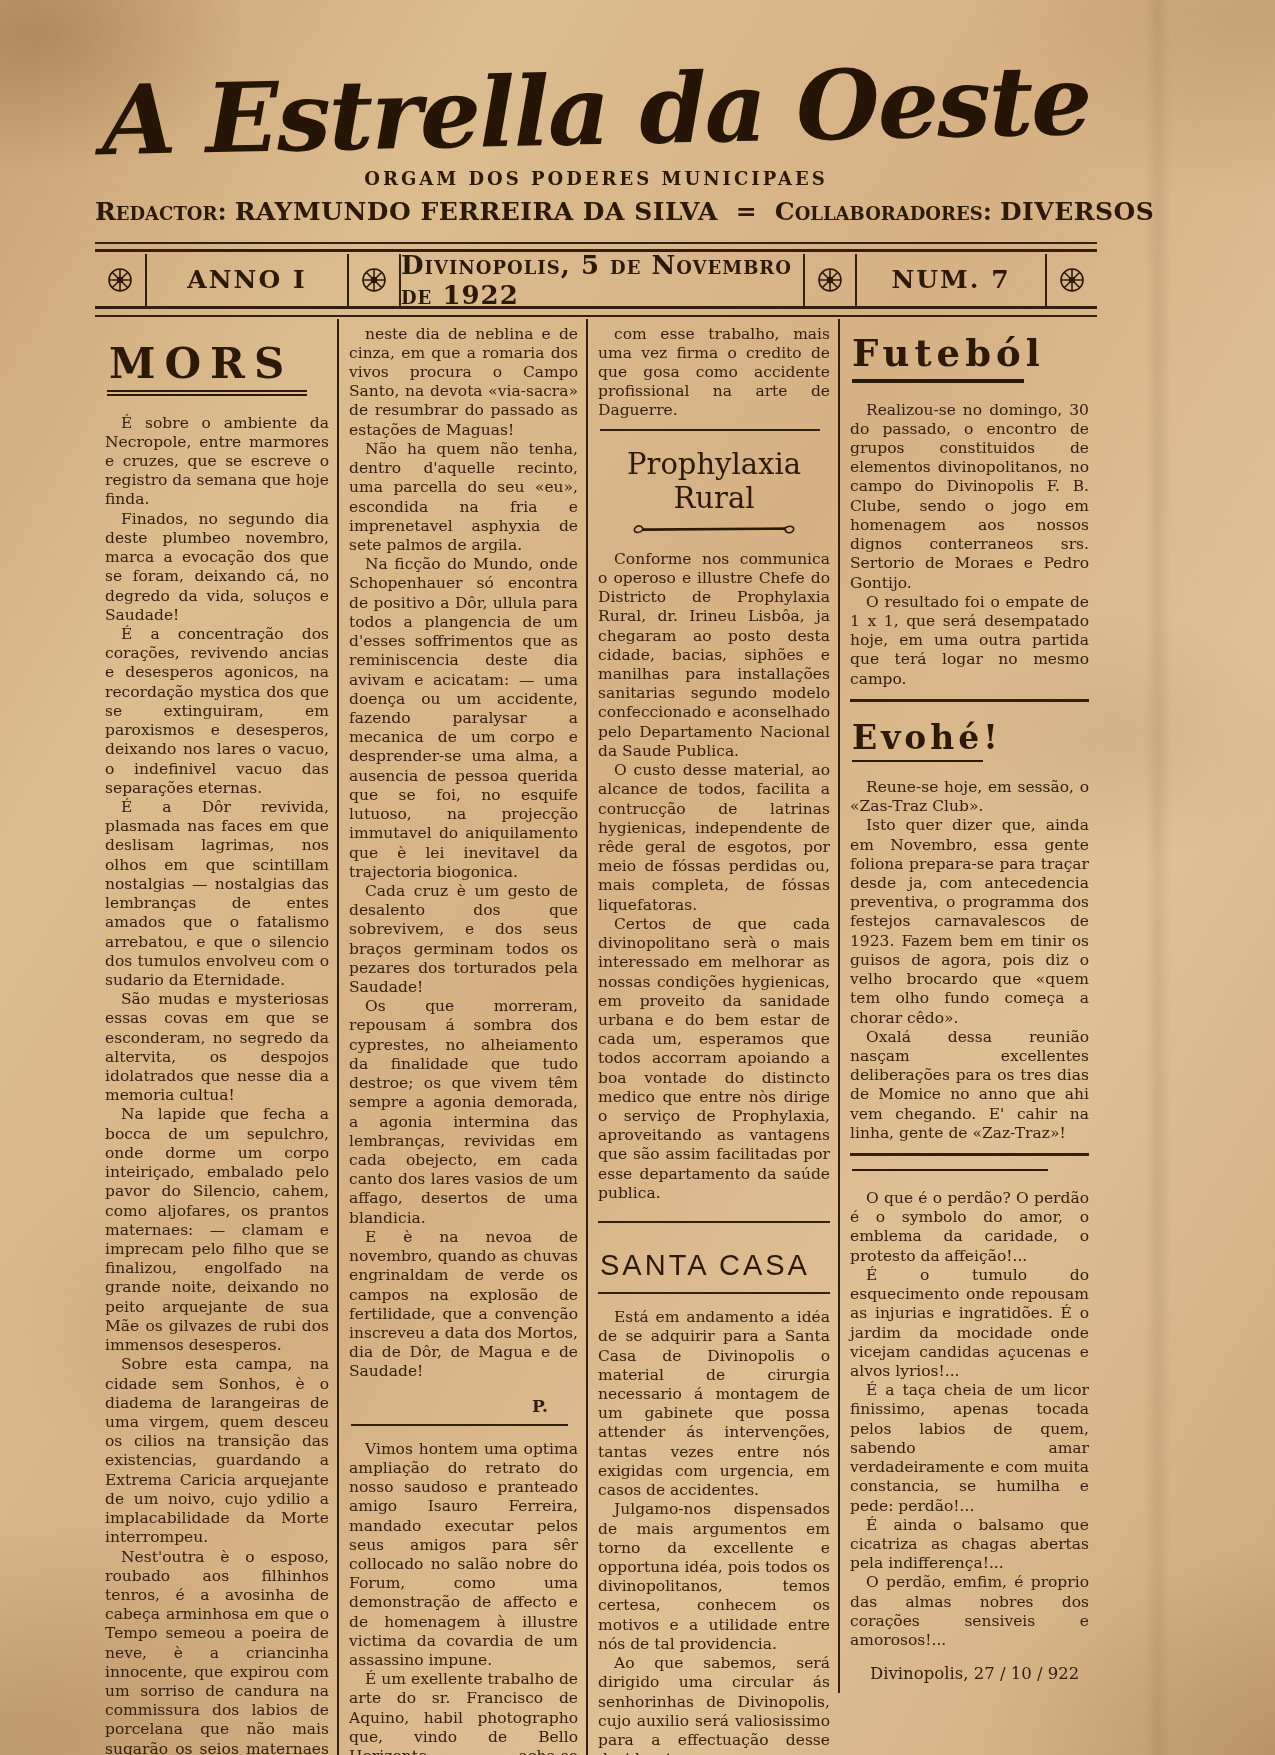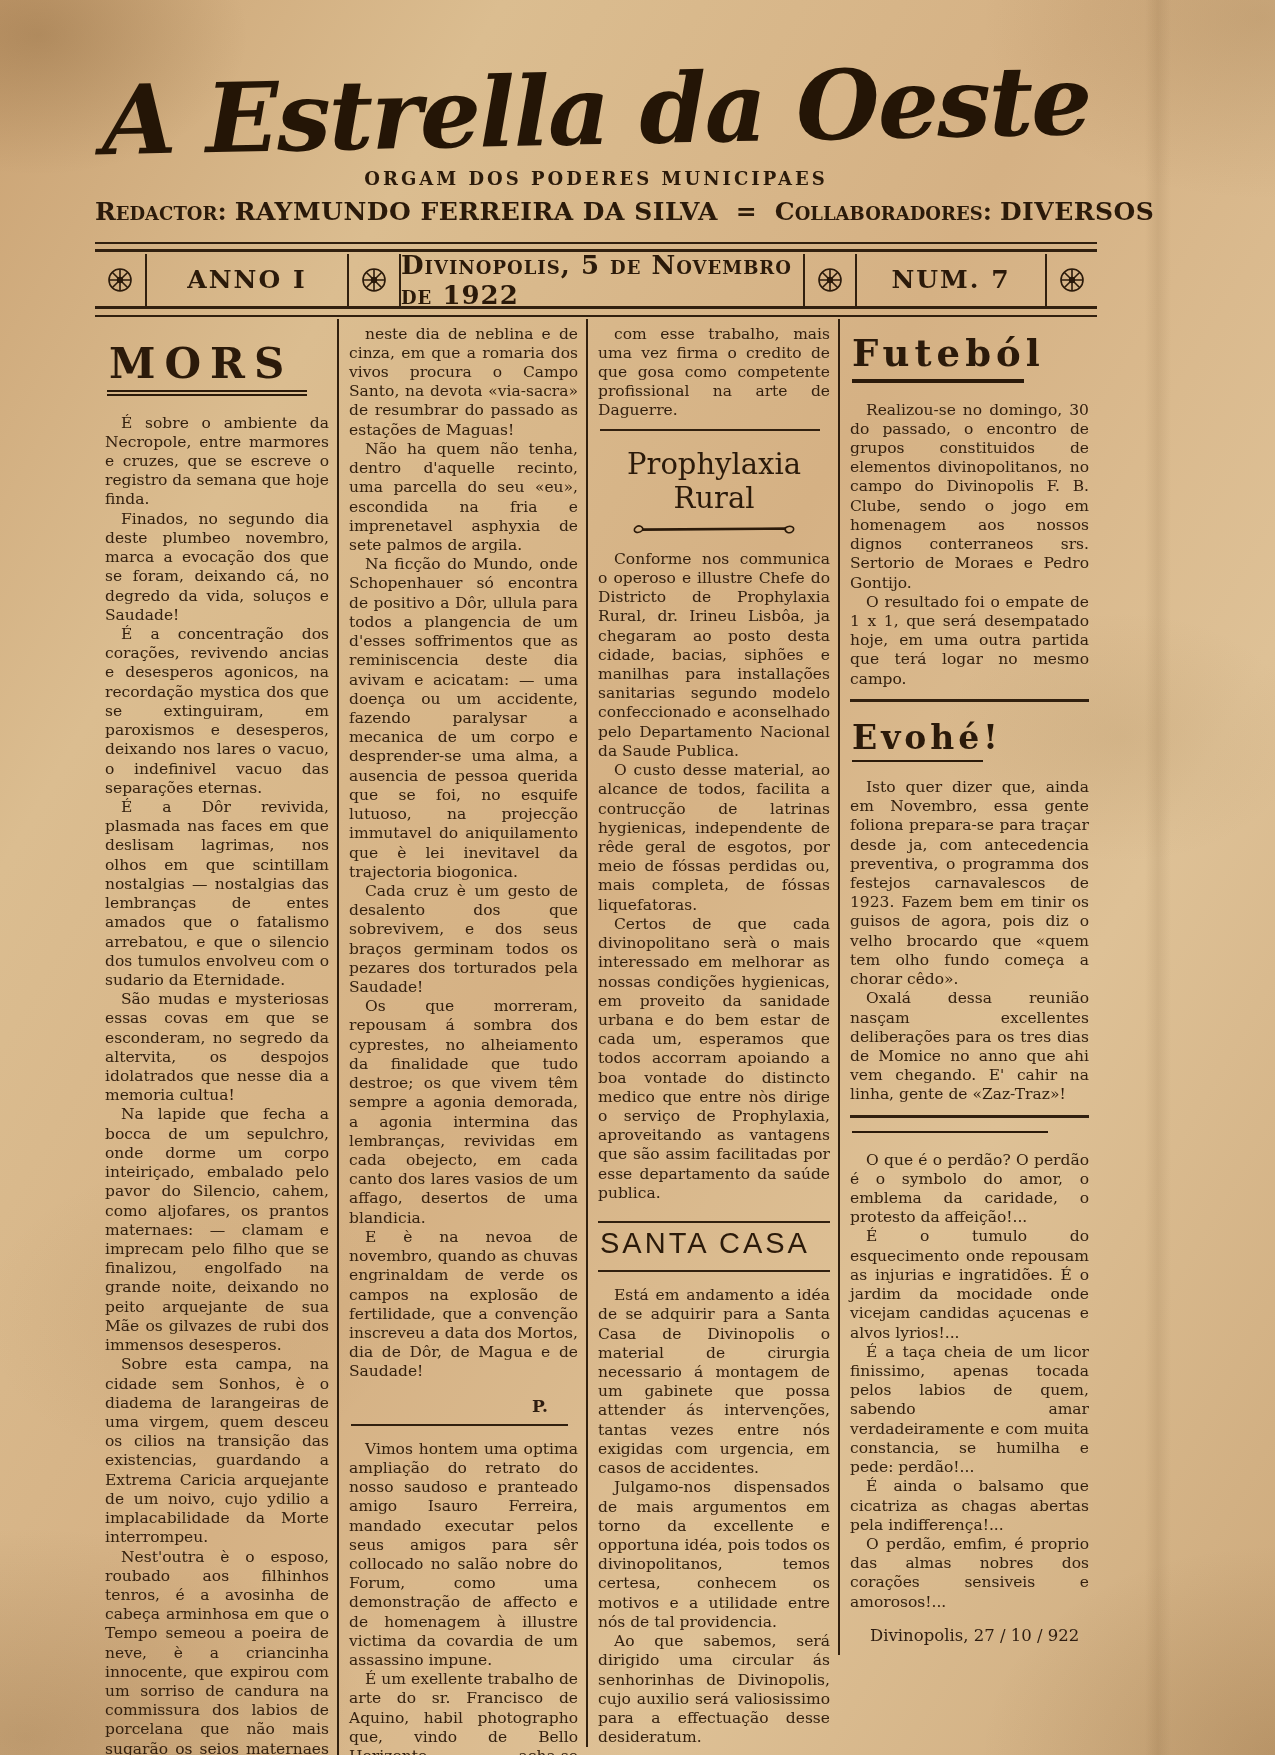--- a/index.html
+++ b/index.html
@@ -43,21 +43,21 @@
   .c + .c{border-left:2px solid #31200f;}
   .bp{margin:0;text-align:justify;text-indent:16px;font-size:15.5px;line-height:1.24;color:#33200f;}
   .h-mors{font-size:42px;font-weight:bold;letter-spacing:9px;color:#2b1a0a;
     border-bottom:6px double #2b1a0a;display:inline-block;padding:0 14px 2px 2px;margin:14px 0 18px 2px;}
   .sig-right{text-align:right;font-weight:bold;font-size:17px;padding-right:30px;margin:14px 0 6px;}
   .col-rule{border-top:2px solid #31200f;margin:8px 10px 14px 2px;}
   .h-proph{font-size:29px;text-align:center;margin:16px 0 4px;color:#2b1a0a;}
   .orn{text-align:center;margin-bottom:12px;color:#2b1a0a;}
   .h-santa{font-family:"Liberation Sans", sans-serif;font-size:29px;letter-spacing:3px;
     border-top:2px solid #31200f;border-bottom:2px solid #31200f;
-    padding:4px 2px 10px;margin:18px 0 14px;color:#2b1a0a;}
+    padding:26px 2px 10px;margin:18px 0 14px;color:#2b1a0a;}
   .sec4{margin-bottom:10px;}
   .sec4 + .sec4{border-top:3px solid #31200f;padding-top:8px;margin-top:0;}
   .h4a{font-size:37px;font-weight:bold;letter-spacing:5px;color:#2b1a0a;margin:6px 0 0 2px;}
   .h4a-rule{border-top:4px solid #2b1a0a;width:72%;margin:4px 0 18px 2px;}
   .h4b{font-size:33px;font-weight:bold;letter-spacing:4px;color:#2b1a0a;margin:8px 0 0 2px;}
   .h4b-rule{border-top:2px solid #2b1a0a;width:55%;margin:3px 0 16px 2px;}
   .h4c{font-size:35px;font-weight:bold;letter-spacing:7px;color:#2b1a0a;margin:10px 0 0 2px;}
   .h4c-rule{border-top:2px solid #2b1a0a;width:82%;margin:5px 0 18px 2px;}
   .dateline{font-size:16.5px;text-indent:20px;margin-top:14px;}
   svg{vertical-align:middle;}
@@ -147,21 +147,21 @@
         <p class="bp">Cada cruz è um gesto de desalento dos que sobrevivem, e dos seus braços germinam todos os pezares dos torturados pela Saudade!</p>
         <p class="bp">Os que morreram, repousam á sombra dos cyprestes, no alheiamento da finalidade que tudo destroe; os que vivem têm sempre a agonia demorada, a agonia intermina das lembranças, revividas em cada obejecto, em cada canto dos lares vasios de um affago, desertos de uma blandicia.</p>
         <p class="bp">E è na nevoa de novembro, quando as chuvas engrinaldam de verde os campos na explosão de fertilidade, que a convenção inscreveu a data dos Mortos, dia de Dôr, de Magua e de Saudade!</p>
         <div class="sig-right">P.</div>
         <div class="col-rule"></div>
         <p class="bp">Vimos hontem uma optima ampliação do retrato do nosso saudoso e pranteado amigo Isauro Ferreira, mandado executar pelos seus amigos para sêr collocado no salão nobre do Forum, como uma demonstração de affecto e de homenagem à illustre victima da covardia de um assassino impune.</p>
         <p class="bp">É um exellente trabalho de arte do sr. Francisco de Aquino, habil photographo que, vindo de Bello Horizonte, acha-se estabelecido entre nós e que,</p>
       </div>
 
       <div class="c">
-        <p class="bp">com esse trabalho, mais uma vez firma o credito de que gosa como competente profissional na arte de Daguerre.</p>
+        <p class="bp">com esse trabalho, mais uma vez firma o credito de que gosa como accidente profissional na arte de Daguerre.</p>
         <div class="col-rule"></div>
         <div class="h-proph">Prophylaxia Rural</div>
         <div class="orn">
           <svg width="170" height="16" viewBox="0 0 170 16">
               <g fill="none" stroke="#2b1a0a">
                 <path stroke-width="1.6" d="M14 9 C8 14 3 10 6.5 6.5 C10 3 15 6 13.5 9.5"></path>
                 <path stroke-width="1.6" d="M156 7 C162 3 167 7 163.5 10.5 C160 13.5 155 10.5 156.5 7"></path>
                 <line stroke-width="2.6" x1="13" y1="8.6" x2="157" y2="7.6"></line>
               </g>
             </svg>
@@ -179,20 +179,21 @@
       <div class="c">
         <div class="sec4">
           <div class="h4a">Futeból</div>
           <div class="h4a-rule"></div>
           <p class="bp">Realizou-se no domingo, 30 do passado, o encontro de grupos constituidos de elementos divinopolitanos, no campo do Divinopolis F. B. Clube, sendo o jogo em homenagem aos nossos dignos conterraneos srs. Sertorio de Moraes e Pedro Gontijo.</p>
           <p class="bp">O resultado foi o empate de 1 x 1, que será desempatado hoje, em uma outra partida que terá logar no mesmo campo.</p>
         </div>
         <div class="sec4">
           <div class="h4b">Evohé!</div>
           <div class="h4b-rule"></div>
+          <p class="bp">Reune-se hoje, em sessão, o «Zas-Traz Club».</p>
           <p class="bp">Isto quer dizer que, ainda em Novembro, essa gente foliona prepara-se para traçar desde ja, com antecedencia preventiva, o programma dos festejos carnavalescos de 1923. Fazem bem em tinir os guisos de agora, pois diz o velho brocardo que «quem tem olho fundo começa a chorar cêdo».</p>
           <p class="bp">Oxalá dessa reunião nasçam excellentes deliberações para os tres dias de Momice no anno que ahi vem chegando. E' cahir na linha, gente de «Zaz-Traz»!</p>
         </div>
         <div class="sec4">
           <div class="h4c-rule"></div>
           <p class="bp">O que é o perdão? O perdão é o symbolo do amor, o emblema da caridade, o protesto da affeição!...</p>
           <p class="bp">É o tumulo do esquecimento onde repousam as injurias e ingratidões. É o jardim da mocidade onde vicejam candidas açucenas e alvos lyrios!...</p>
           <p class="bp">É a taça cheia de um licor finissimo, apenas tocada pelos labios de quem, sabendo amar verdadeiramente e com muita constancia, se humilha e pede: perdão!...</p>
           <p class="bp">É ainda o balsamo que cicatriza as chagas abertas pela indifferença!...</p>
           <p class="bp">O perdão, emfim, é proprio das almas nobres dos corações sensiveis e amorosos!...</p>

